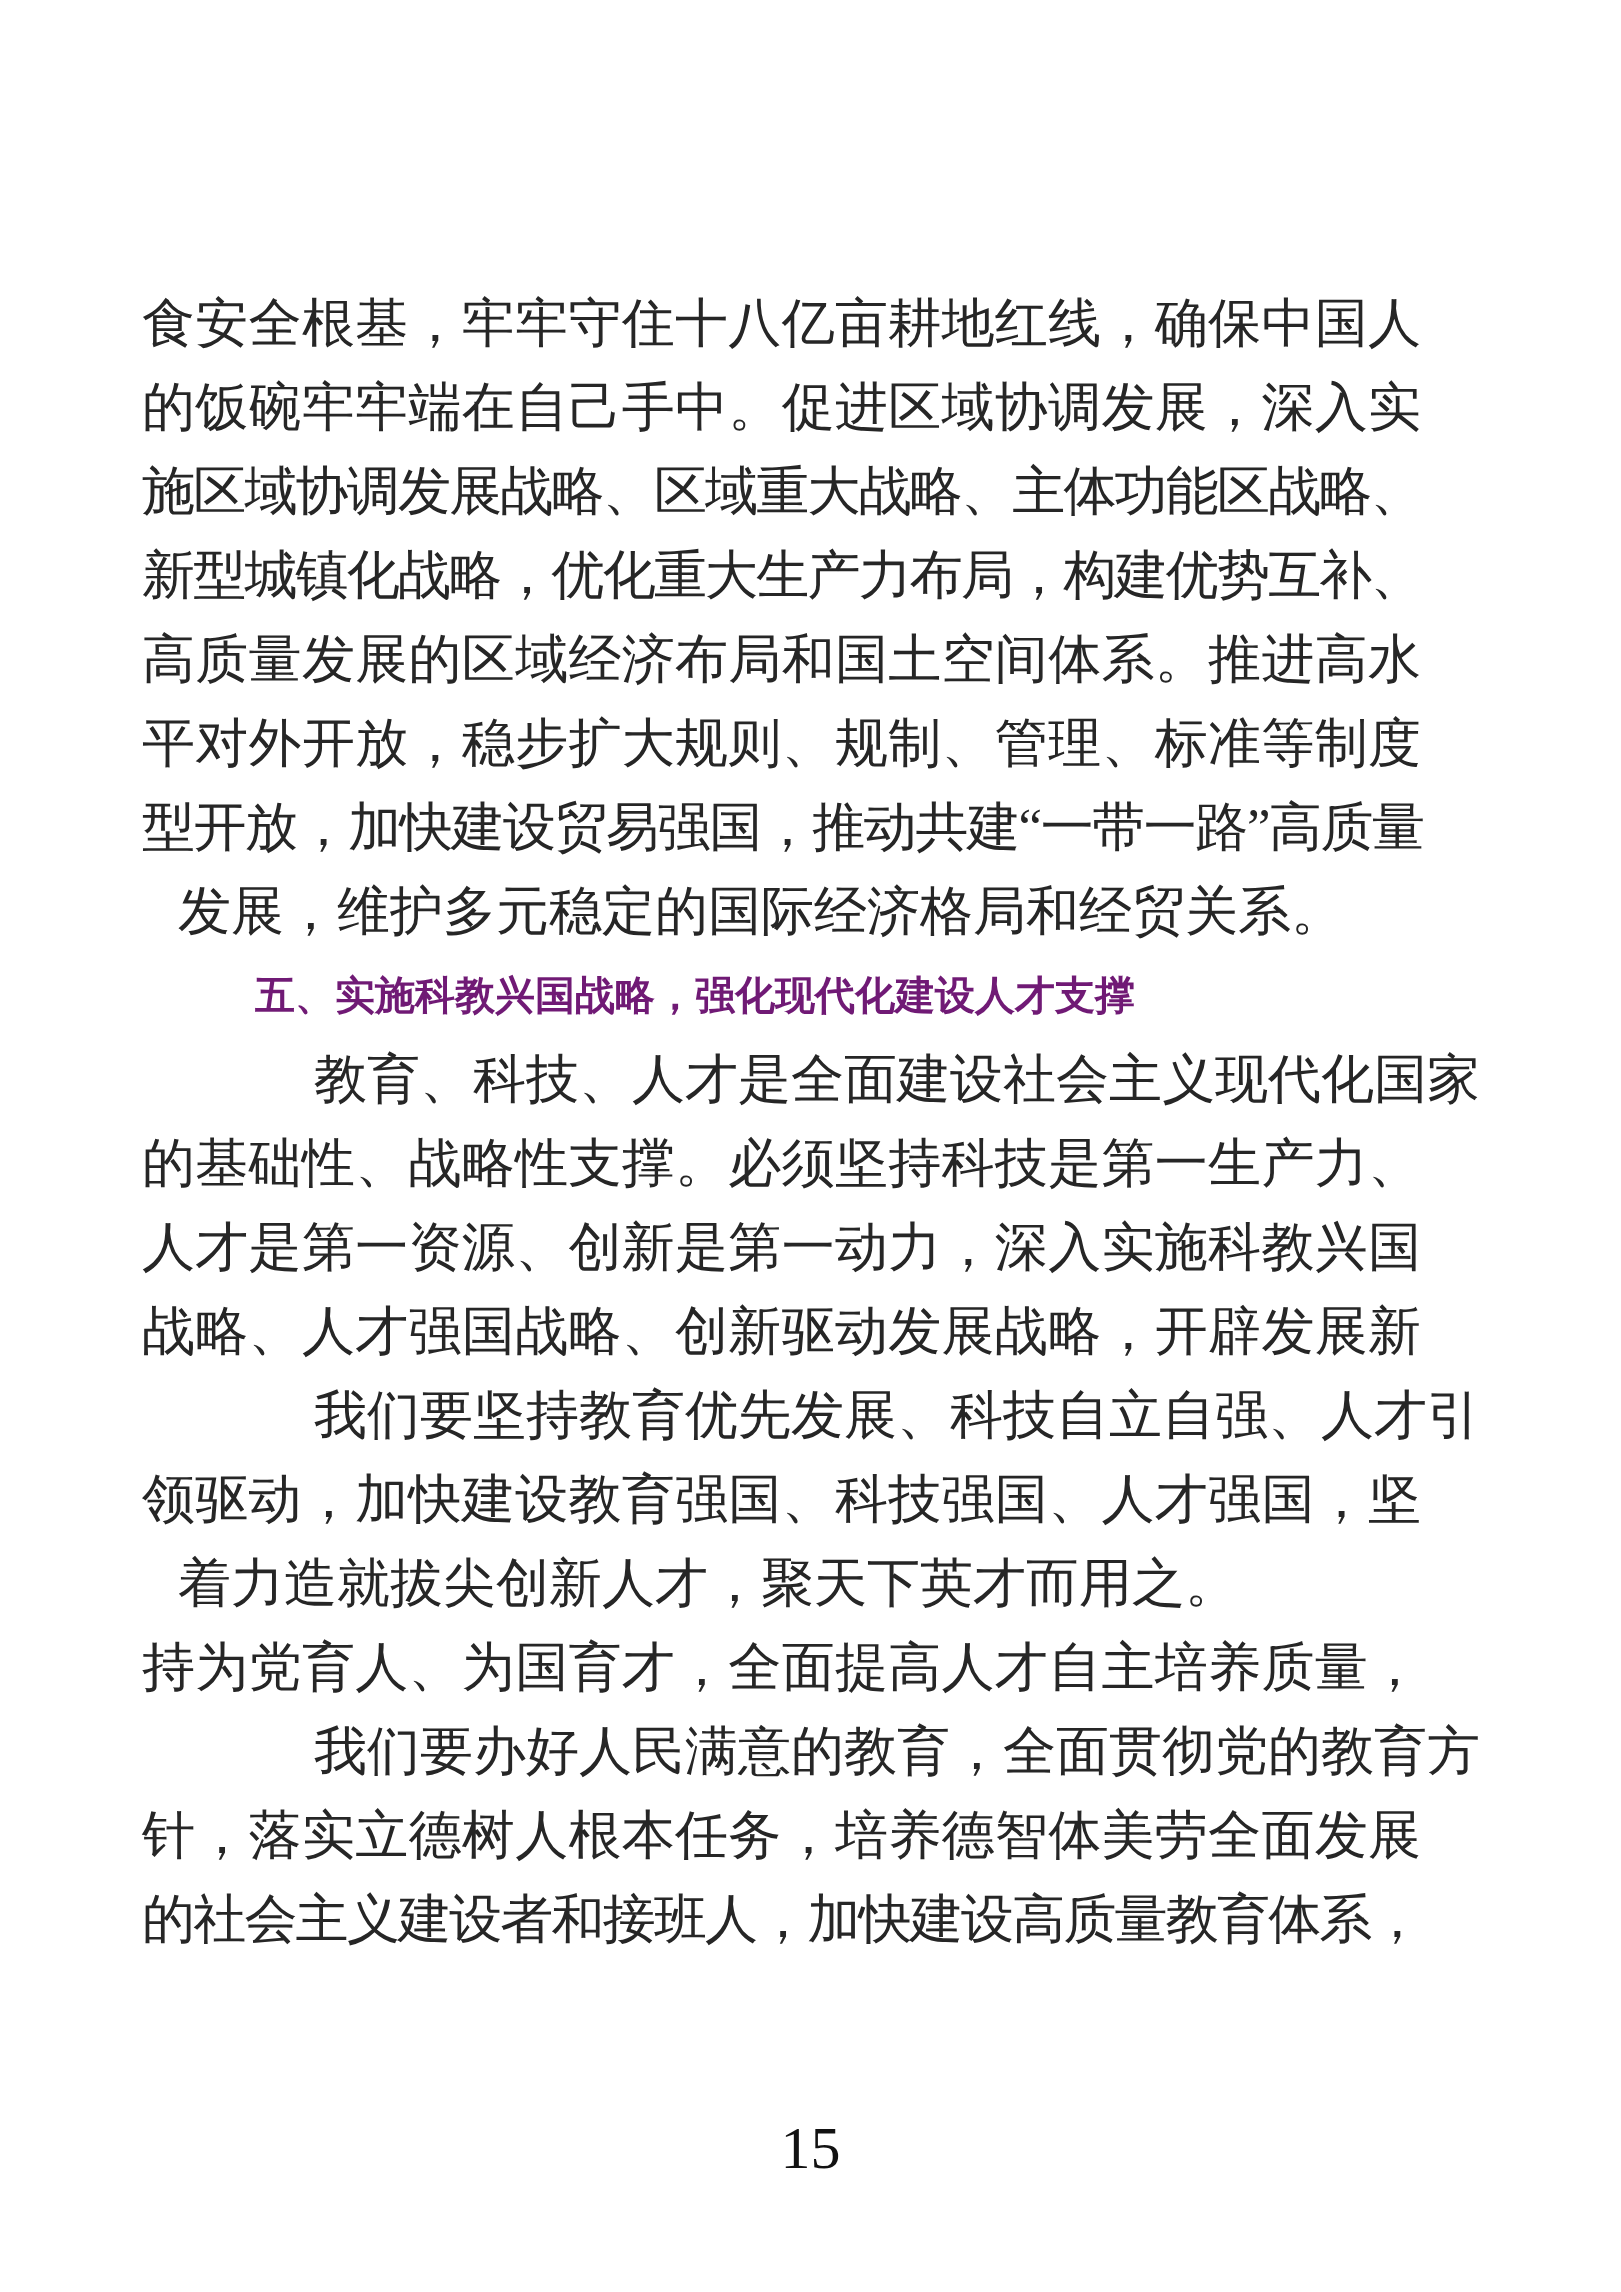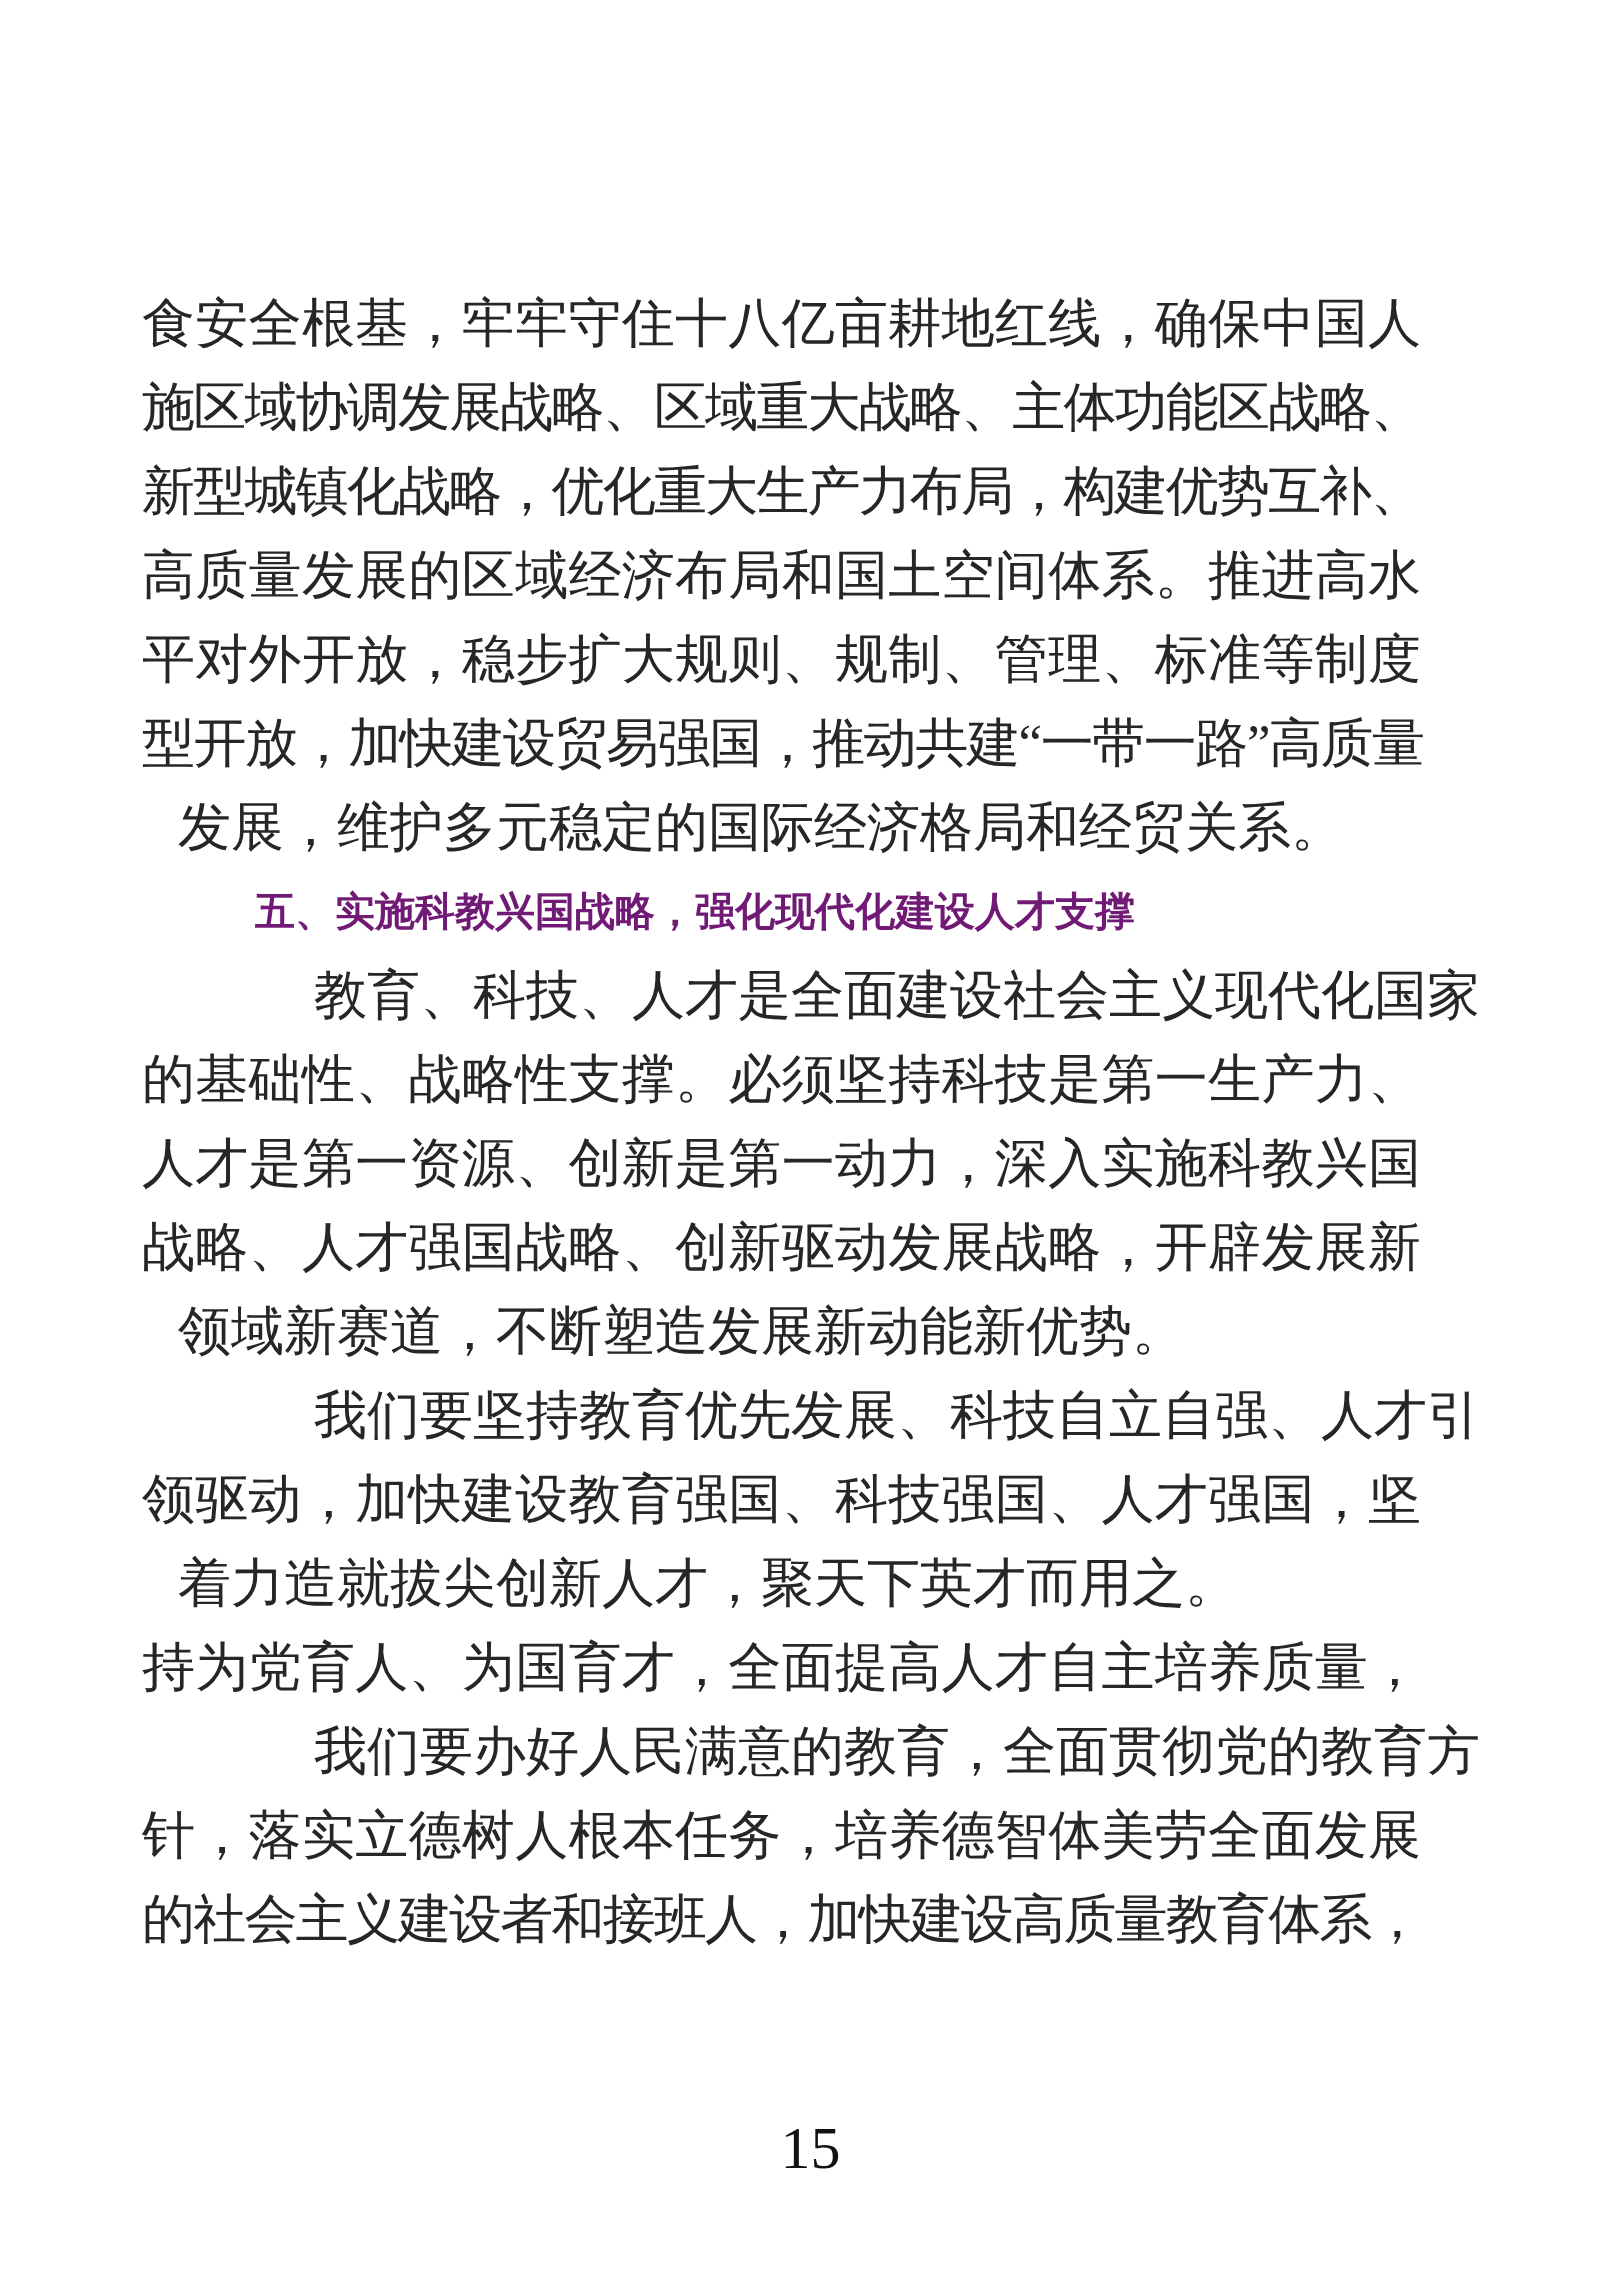--- a/index.html
+++ b/index.html
@@ -70,32 +70,32 @@
     color: #121212;
     font-family: "Liberation Serif", serif;
   }
 </style>
 </head>
 <body>
 
 <div class="page">
   <main class="text-block">
     <div class="line j">食安全根基，牢牢守住十八亿亩耕地红线，确保中国人</div>
+    <div class="line j">的饭碗牢牢端在自己手中。促进区域协调发展，深入实</div>
     <div class="line j tight1">施区域协调发展战略、区域重大战略、主体功能区战略、</div>
     <div class="line j tight1">新型城镇化战略，优化重大生产力布局，构建优势互补、</div>
     <div class="line j">高质量发展的区域经济布局和国土空间体系。推进高水</div>
     <div class="line j">平对外开放，稳步扩大规则、规制、管理、标准等制度</div>
     <div class="line j tight2">型开放，加快建设贸易强国，推动共建“一带一路”高质量</div>
     <div class="line end">发展，维护多元稳定的国际经济格局和经贸关系。</div>
     <div class="line heading">五、实施科教兴国战略，强化现代化建设人才支撑</div>
     <div class="line j indent">教育、科技、人才是全面建设社会主义现代化国家</div>
     <div class="line j">的基础性、战略性支撑。必须坚持科技是第一生产力、</div>
     <div class="line j">人才是第一资源、创新是第一动力，深入实施科教兴国</div>
     <div class="line j">战略、人才强国战略、创新驱动发展战略，开辟发展新</div>
-    <div class="line end">领域新赛道，不断塑造发展新动能新优势。</div>
     <div class="line j indent">我们要坚持教育优先发展、科技自立自强、人才引</div>
     <div class="line j">领驱动，加快建设教育强国、科技强国、人才强国，坚</div>
     <div class="line end">着力造就拔尖创新人才，聚天下英才而用之。</div>
     <div class="line j">持为党育人、为国育才，全面提高人才自主培养质量，</div>
     <div class="line j indent">我们要办好人民满意的教育，全面贯彻党的教育方</div>
     <div class="line j">针，落实立德树人根本任务，培养德智体美劳全面发展</div>
     <div class="line j tight1">的社会主义建设者和接班人，加快建设高质量教育体系，</div>
   </main>
   <div class="page-number">15</div>
 </div>

